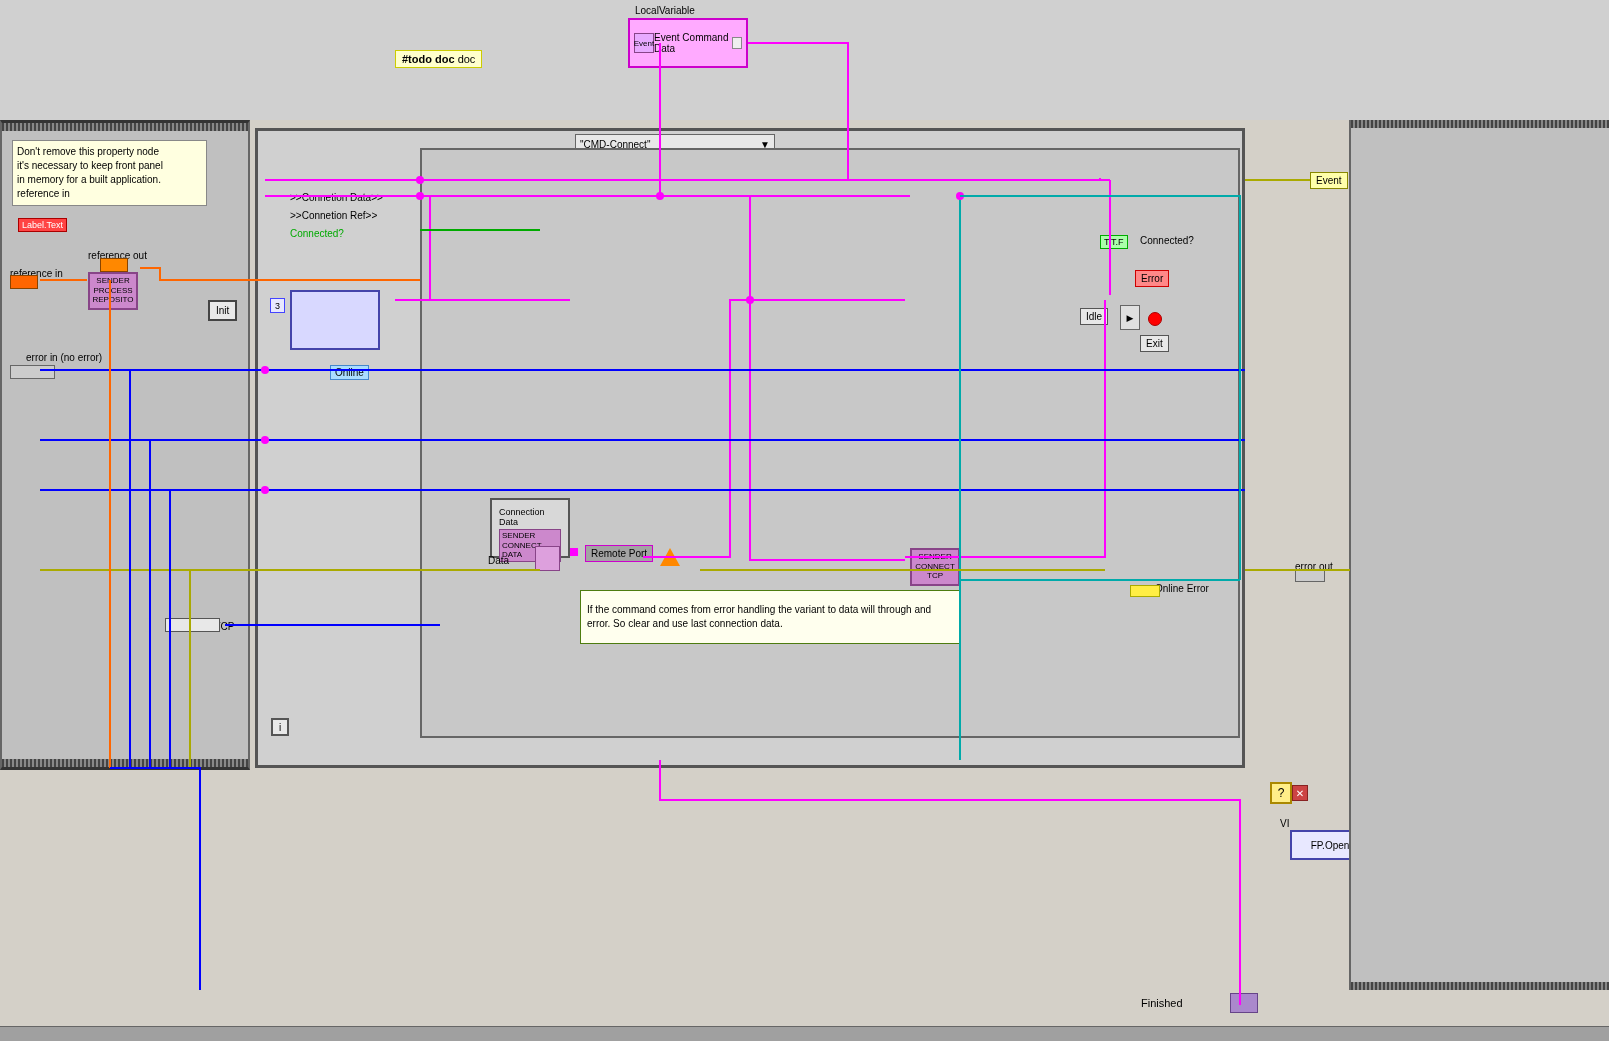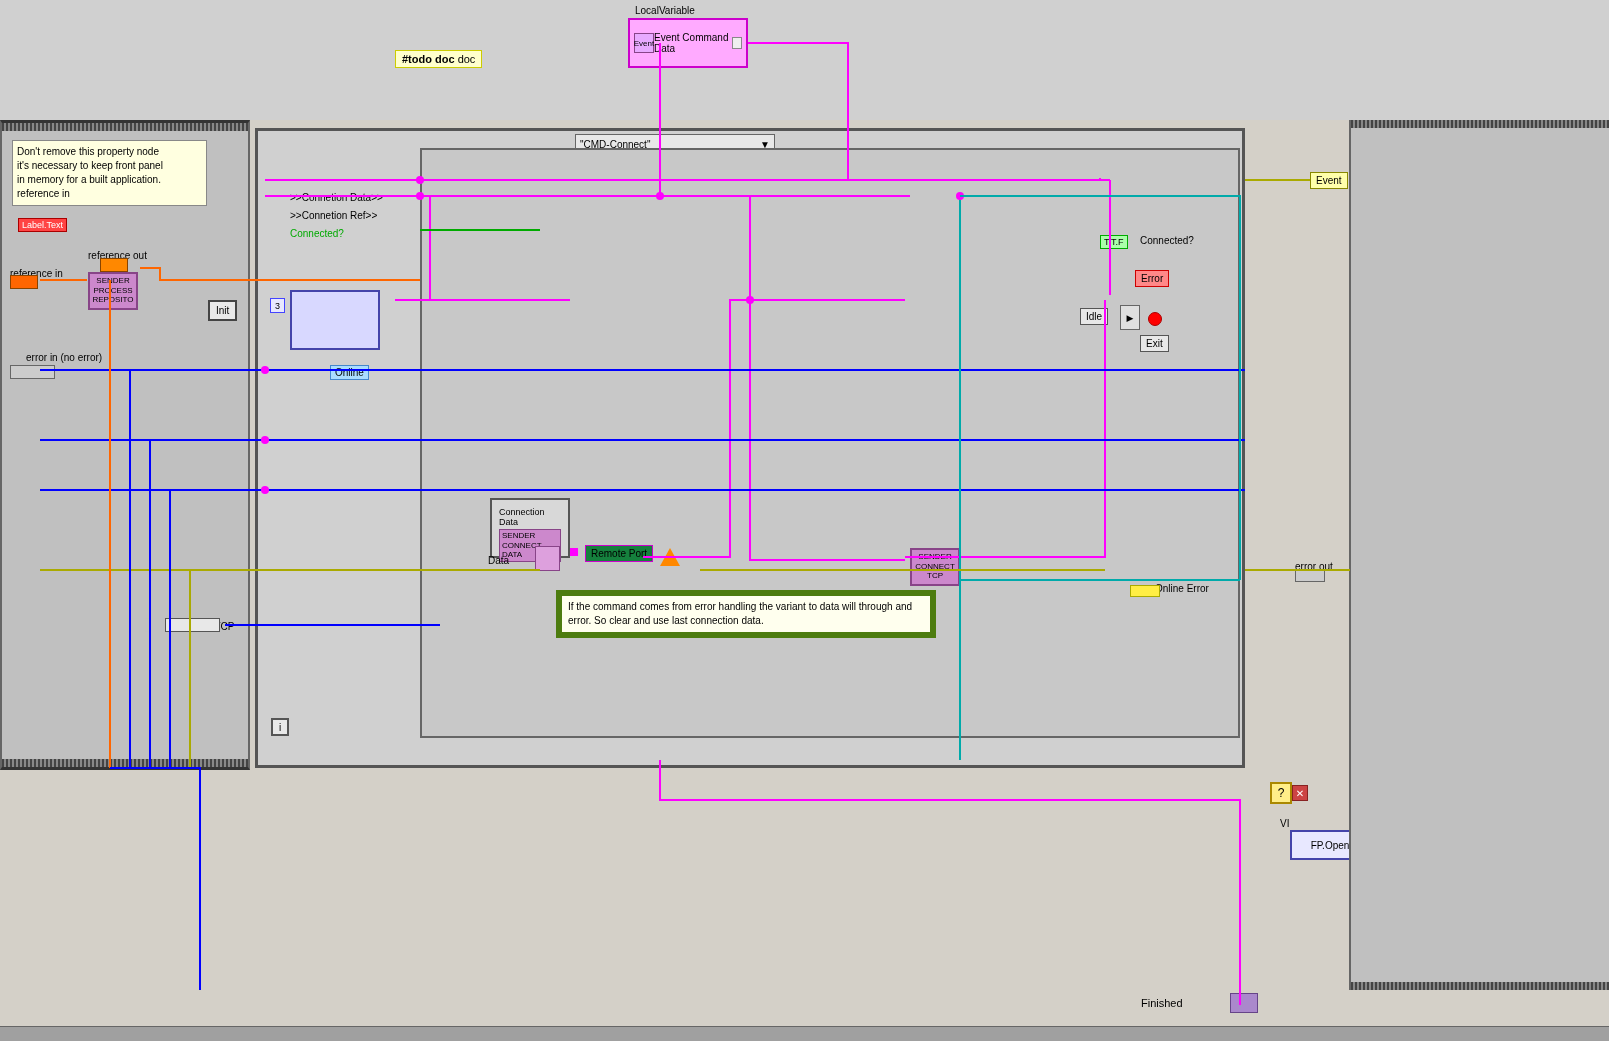--- a/index.html
+++ b/index.html
@@ -145,26 +145,27 @@
     .wire-yellow { stroke: #aaaa00; stroke-width: 2; fill: none; }
     .wire-green { stroke: #00aa00; stroke-width: 2; fill: none; }
 
     .junction {
       fill: #ff00ff;
     }
 
     .comment-box {
       position: absolute;
       background: #ffffee;
-      border: 6px solid #4d7c0f;
-      padding: 4px 6px;
+      border: 1px solid #4d7c0f;
+      padding: 12px 6px;
       font-size: 10px;
       color: #000;
       line-height: 1.4;
       max-width: 380px;
+      margin-left: 24px;
     }
   </style>
 </head>
 <body>
 
 <div class="canvas">
 
   <div style="position:absolute;top:0;left:0;width:1609px;height:120px;background:#d0d0d0;"></div>
 
   <div class="todo-box" style="top:50px;left:395px;">
@@ -239,21 +240,21 @@
     <div style="font-size:9px;margin-bottom:2px;">Connection Data</div>
     <div style="background:#cc88cc;border:1px solid #884488;padding:1px 2px;font-size:8px;line-height:1.2;margin-bottom:1px;">SENDER<br>CONNECT<br>DATA</div>
   </div>
 
   <div class="label-text" style="top:555px;left:488px;">Data</div>
 
   <div style="position:absolute;top:546px;left:535px;width:25px;height:25px;background:#dda0dd;border:1px solid #884488;"></div>
 
   <div style="position:absolute;top:548px;left:570px;width:8px;height:8px;background:#ff00ff;border:0;"></div>
 
-  <div style="position:absolute;top:545px;left:585px;background:#15803d;border:1px solid #cc00cc;padding:2px 5px;font-size:10px;">Remote Port</div>
+  <div style="position:absolute;top:545px;left:585px;background:#a3a3a3;border:1px solid #cc00cc;padding:2px 5px;font-size:10px;">Remote Port</div>
 
   <div style="position:absolute;top:548px;left:660px;width:0;height:0;border-left:10px solid transparent;border-right:10px solid transparent;border-bottom:18px solid #ff8800;"></div>
 
   <div class="sender-block" style="top:548px;left:910px;width:50px;height:38px;">
     <div style="font-size:8px;line-height:1.2;">SENDER
 CONNECT
 TCP</div>
   </div>
 
   <div style="position:absolute;top:235px;left:1100px;background:#aaffaa;border:1px solid #00aa00;padding:1px 3px;font-size:9px;">T.T.F</div>

